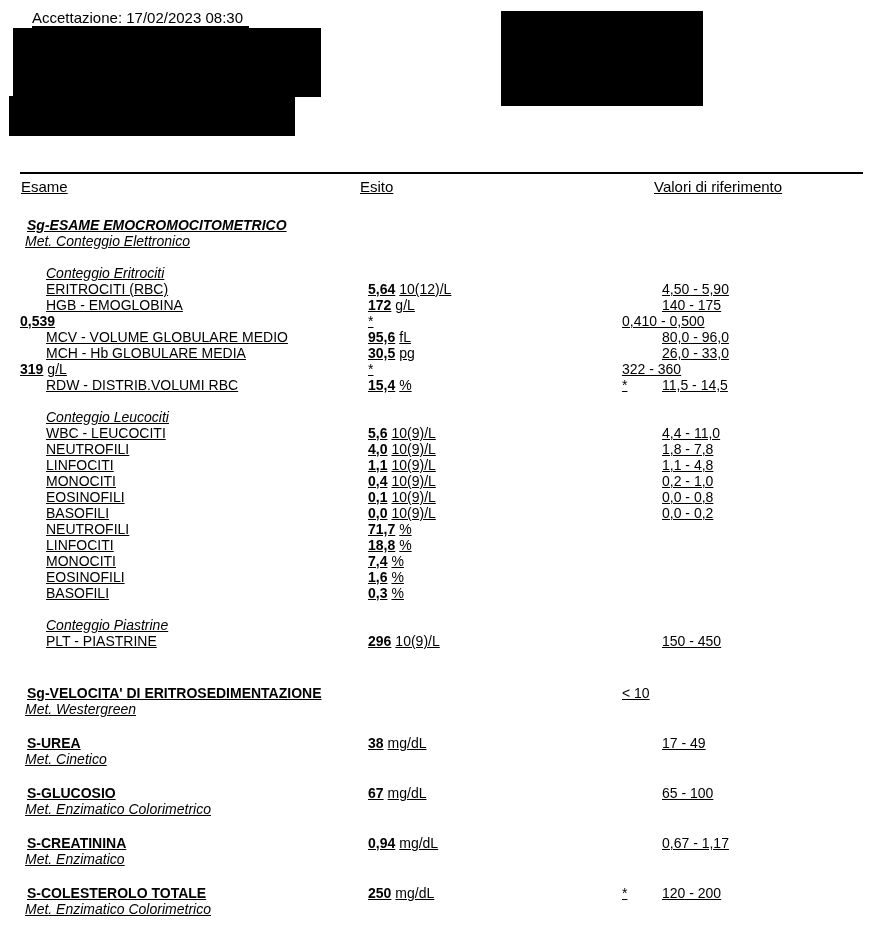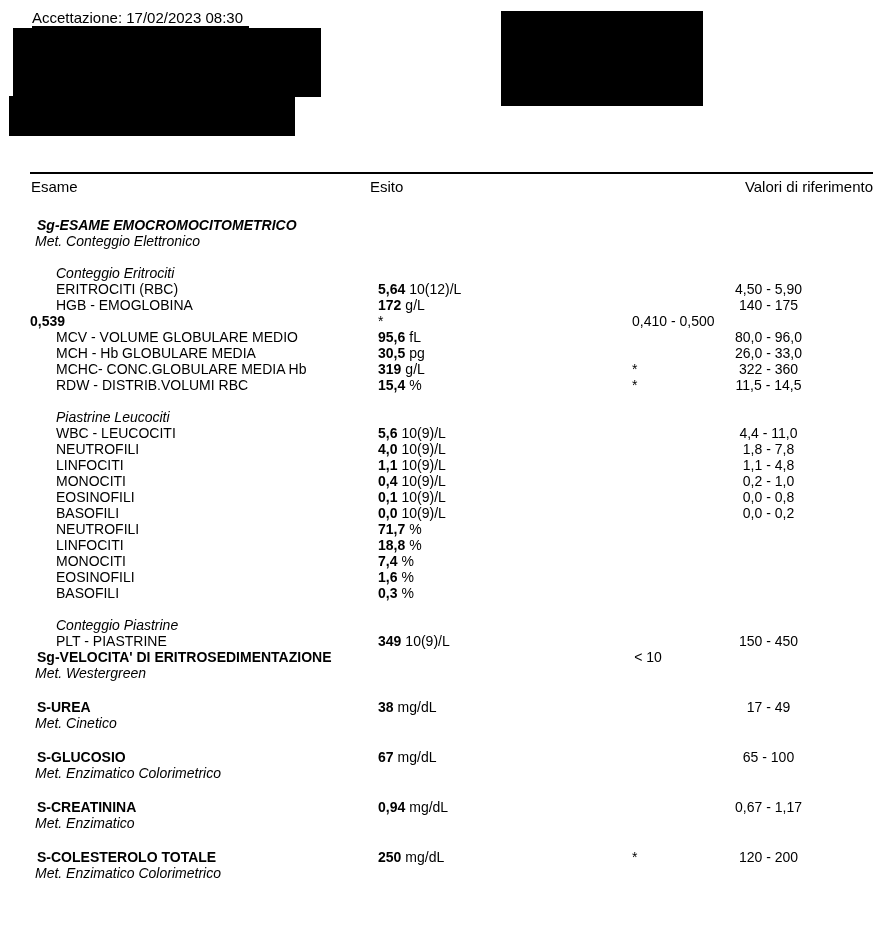--- a/index.html
+++ b/index.html
@@ -28,61 +28,62 @@
 
   
   .redaction { position: absolute; background: #000; }
   .redaction.r1 { left: 13px;  top: 28px; width: 308px; height: 69px; }
   .redaction.r2 { left: 9px;   top: 96px; width: 286px; height: 40px; }
   .redaction.r3 { left: 501px; top: 11px; width: 202px; height: 95px; }
 
   
   .report {
     position: absolute;
-    left: 30px;
+    left: 20px;
     top: 172px;
     width: 843px;
     font-size: 14px;
     line-height: 16px;
+    text-decoration: underline;
   }
   .thead {
     border-top: 2px solid #000;
     padding-top: 5px;
     display: grid;
     grid-template-columns: 340px 254px 40px 1fr;
     font-size: 15px;
   }
   .thead .h-esame { padding-left: 1px; }
-  .thead .h-rif   { text-align: right; }
+  .thead .h-rif   { }
 
   .row {
     display: grid;
     grid-template-columns: 348px 254px 40px 1fr;
     line-height: 16px;
     white-space: nowrap;
   }
   .cname  { overflow: hidden; }
   .cesito b { font-weight: bold; }
   .cesito .unit { margin-left: 4px; }
   .cflag  { font-weight: normal; }
-  .cref   { text-align: center; padding-right: 8px; }
+  .cref   { text-align: left; padding-right: 8px; }
 
   .indent      { padding-left: 26px; }
 
   .panel-title {
     font-weight: bold;
     font-style: italic;
     margin-top: 22px;
     padding-left: 7px;
   }
   .met { font-style: italic; padding-left: 5px; }
   .group { margin-top: 16px; }
   .gheading { font-style: italic; padding-left: 26px; }
 
-  .singles { }
+  .singles { margin-top: 36px; }
   .single  { margin-top: 18px; }
   .single:first-of-type { margin-top: 0; }
   .single .cname { font-weight: bold; padding-left: 7px; }
 </style>
 </head>
 <body>
 
 <div class="page">
 
   <div class="acceptance">Accettazione: 17/02/2023 08:30</div>
@@ -135,37 +136,36 @@
             </div>
 
             <div class="row">
               <span class="cname indent">MCH - Hb GLOBULARE MEDIA</span>
               <span class="cesito"><b>30,5</b><span class="unit">pg</span></span>
               <span class="cflag"></span>
               <span class="cref">26,0 - 33,0</span>
             </div>
 
             <div class="row">
-              <span class="cname indent">MCHC- CONC.GLOBULARE MEDIA Hb</span>
               <span class="cesito"><b>319</b><span class="unit">g/L</span></span>
               <span class="cflag">*</span>
               <span class="cref">322 - 360</span>
             </div>
 
             <div class="row">
               <span class="cname indent">RDW - DISTRIB.VOLUMI RBC</span>
               <span class="cesito"><b>15,4</b><span class="unit">%</span></span>
               <span class="cflag">*</span>
               <span class="cref">11,5 - 14,5</span>
             </div>
 
         </div>
 
         <div class="group">
-          <div class="gheading">Piastrine Leucociti</div>
+          <div class="gheading">Conteggio Leucociti</div>
 
             <div class="row">
               <span class="cname indent">WBC - LEUCOCITI</span>
               <span class="cesito"><b>5,6</b><span class="unit">10(9)/L</span></span>
               <span class="cflag"></span>
               <span class="cref">4,4 - 11,0</span>
             </div>
 
             <div class="row">
               <span class="cname indent">NEUTROFILI</span>
@@ -237,21 +237,21 @@
               <span class="cref"></span>
             </div>
 
         </div>
 
         <div class="group">
           <div class="gheading">Conteggio Piastrine</div>
 
             <div class="row">
               <span class="cname indent">PLT - PIASTRINE</span>
-              <span class="cesito"><b>349</b><span class="unit">10(9)/L</span></span>
+              <span class="cesito"><b>296</b><span class="unit">10(9)/L</span></span>
               <span class="cflag"></span>
               <span class="cref">150 - 450</span>
             </div>
 
         </div>
 
     </div>
 
     <div class="singles">
 

